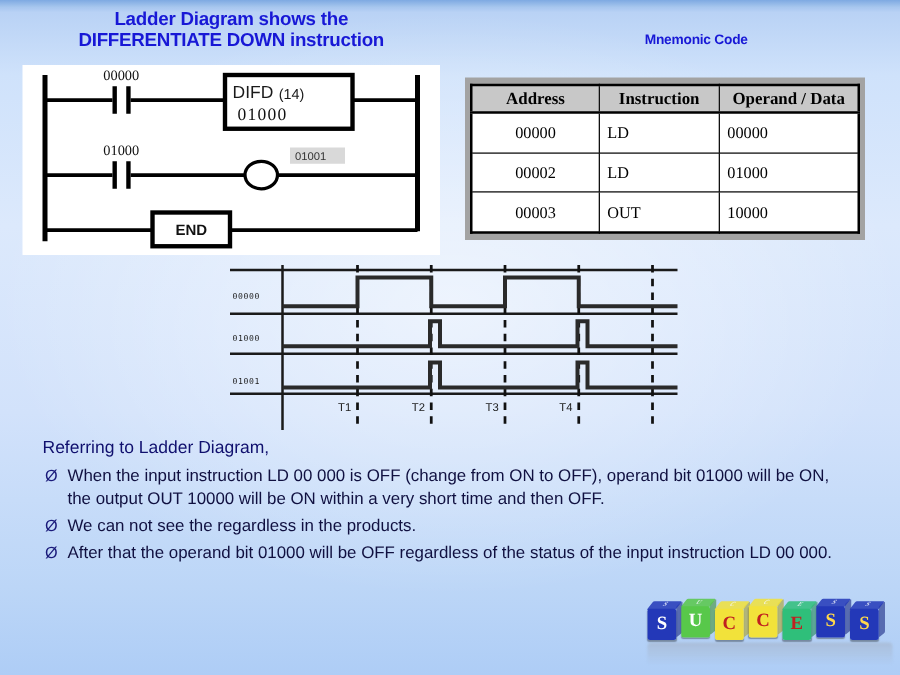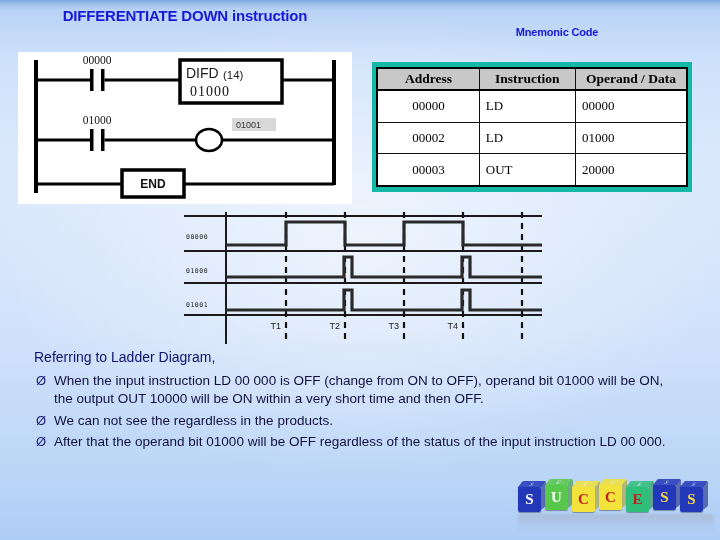--- a/index.html
+++ b/index.html
@@ -63,21 +63,21 @@
   #ladder-panel {
     left: 18px; top: 52px; width: 334px; height: 152px;
     background: #ffffff;
     box-sizing: border-box;
   }
   #ladder-svg { display: block; width: 334px; height: 152px; }
 
   
   #mnemonic-panel {
     left: 372px; top: 62px; width: 320px; height: 130px;
-    background: #14b8a6;
+    background: #a3a3a3;
     padding: 5px 4px;
     box-sizing: border-box;
   }
   table.mnemonic {
     border-collapse: collapse;
     width: 100%;
     height: 100%;
     font-family: "Liberation Serif", serif;
     table-layout: fixed;
   }
@@ -208,20 +208,21 @@
     filter: blur(1px);
     border-radius: 3px;
   }
 </style>
 </head>
 <body>
 
 <div id="slide"></div>
 
 <div class="layer title" id="title-left">
+  <div>Ladder Diagram shows the</div>
   <div>DIFFERENTIATE DOWN instruction</div>
 </div>
 
 <div class="layer title" id="title-right">Mnemonic Code</div>
 
 <div class="layer" id="ladder-panel">
   <svg id="ladder-svg" viewBox="0 0 334 152">
 
     <rect x="16" y="8" width="4" height="133" fill="#000"></rect>
     <rect x="314" y="8" width="4" height="125" fill="#000"></rect>
@@ -278,21 +279,21 @@
         <td>00000</td>
       </tr>
       <tr>
         <td class="addr">00002</td>
         <td>LD</td>
         <td>01000</td>
       </tr>
       <tr>
         <td class="addr">00003</td>
         <td>OUT</td>
-        <td>20000</td>
+        <td>10000</td>
       </tr>
     </tbody>
   </table>
 </div>
 
 <div class="layer" id="timing">
   <svg id="timing-svg" viewBox="0 0 420 132">
 
     <line x1="34" y1="4" x2="392" y2="4" stroke="#1a1a1a" stroke-width="2"></line>
     <line x1="34" y1="39" x2="392" y2="39" stroke="#1a1a1a" stroke-width="2"></line>

